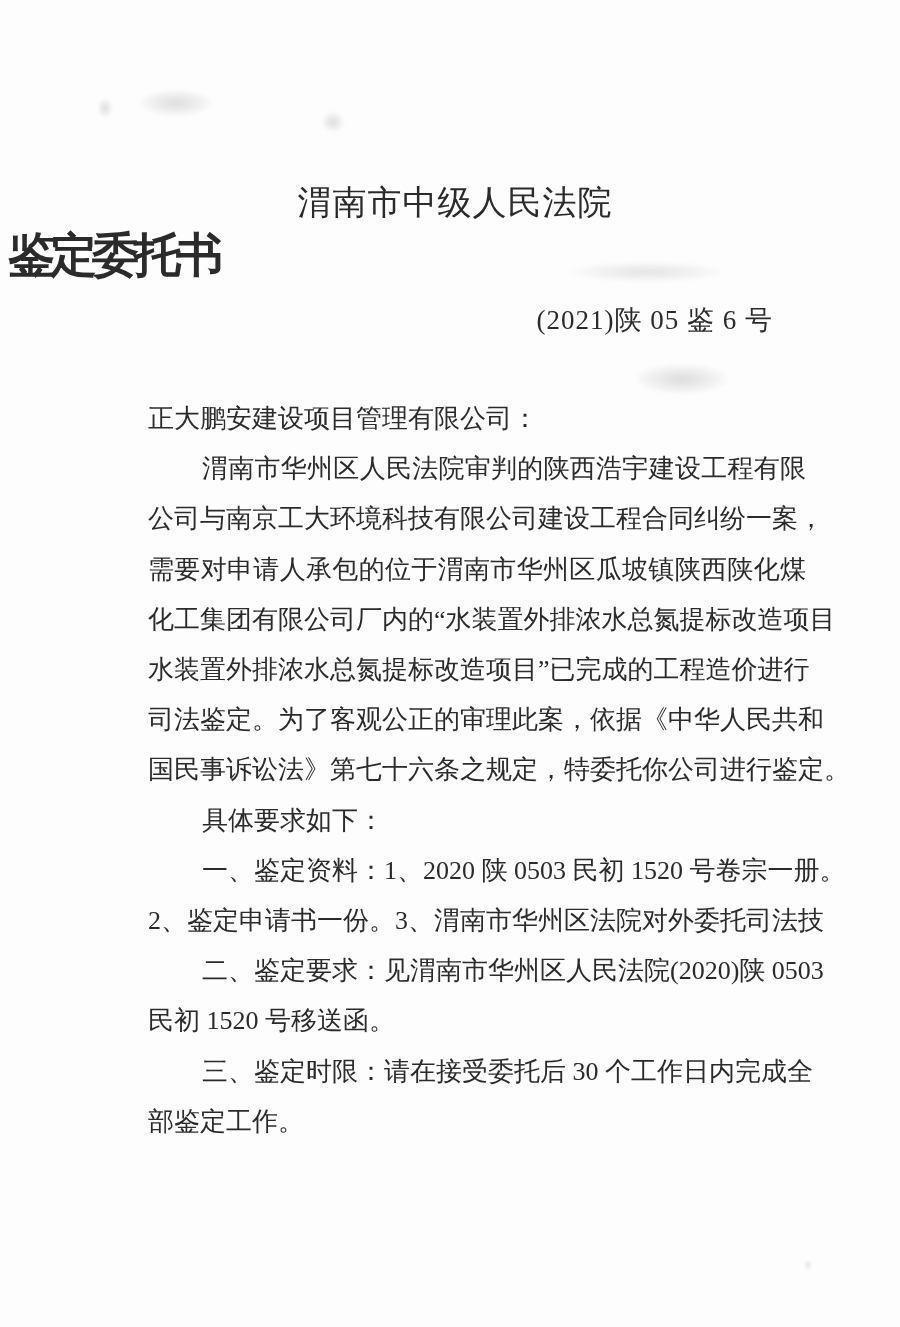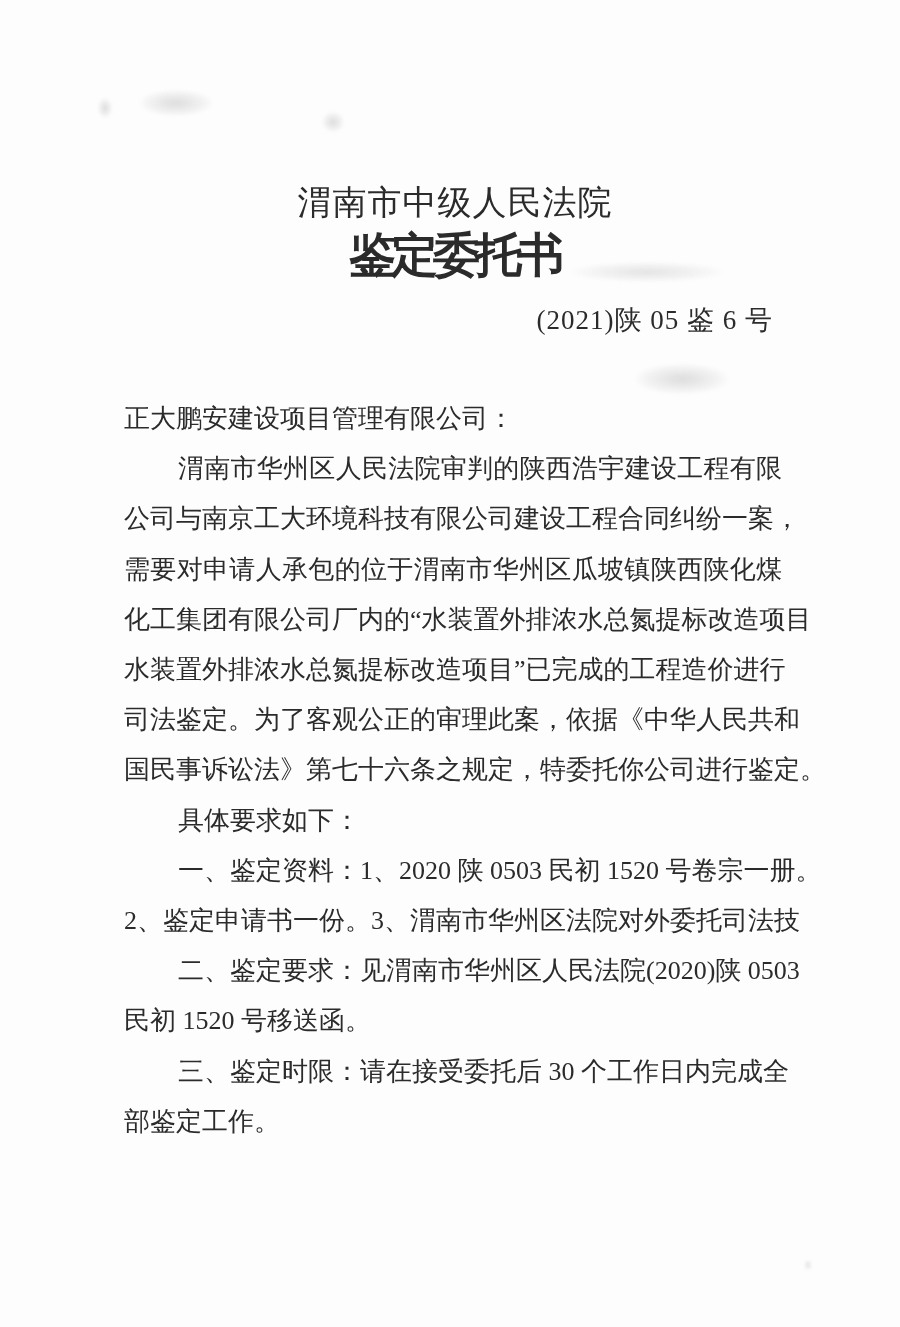--- a/index.html
+++ b/index.html
@@ -23,40 +23,39 @@
     font-size: 34px;
     letter-spacing: 1px;
     white-space: nowrap;
     margin-top: 15px;
   }
   .doc-title {
     position: absolute;
     top: 224px;
     left: 0;
     width: 900px;
-    text-align: center;
     padding-left: 8px;
     box-sizing: border-box;
     font-size: 47px;
     font-weight: 700;
     letter-spacing: -5px;
     white-space: nowrap;
   }
   .case-number {
     position: absolute;
     top: 302px;
     right: 127px;
     font-size: 27px;
     letter-spacing: 1px;
     white-space: nowrap;
   }
   .body-text {
     position: absolute;
     top: 394px;
-    left: 124px;
+    left: 148px;
     width: 658px;
     font-size: 26px;
     line-height: 50.2px;
   }
   .body-text .line {
     white-space: nowrap;
     text-align: left;
   }
   .body-text .line.just {
     text-align: justify;

